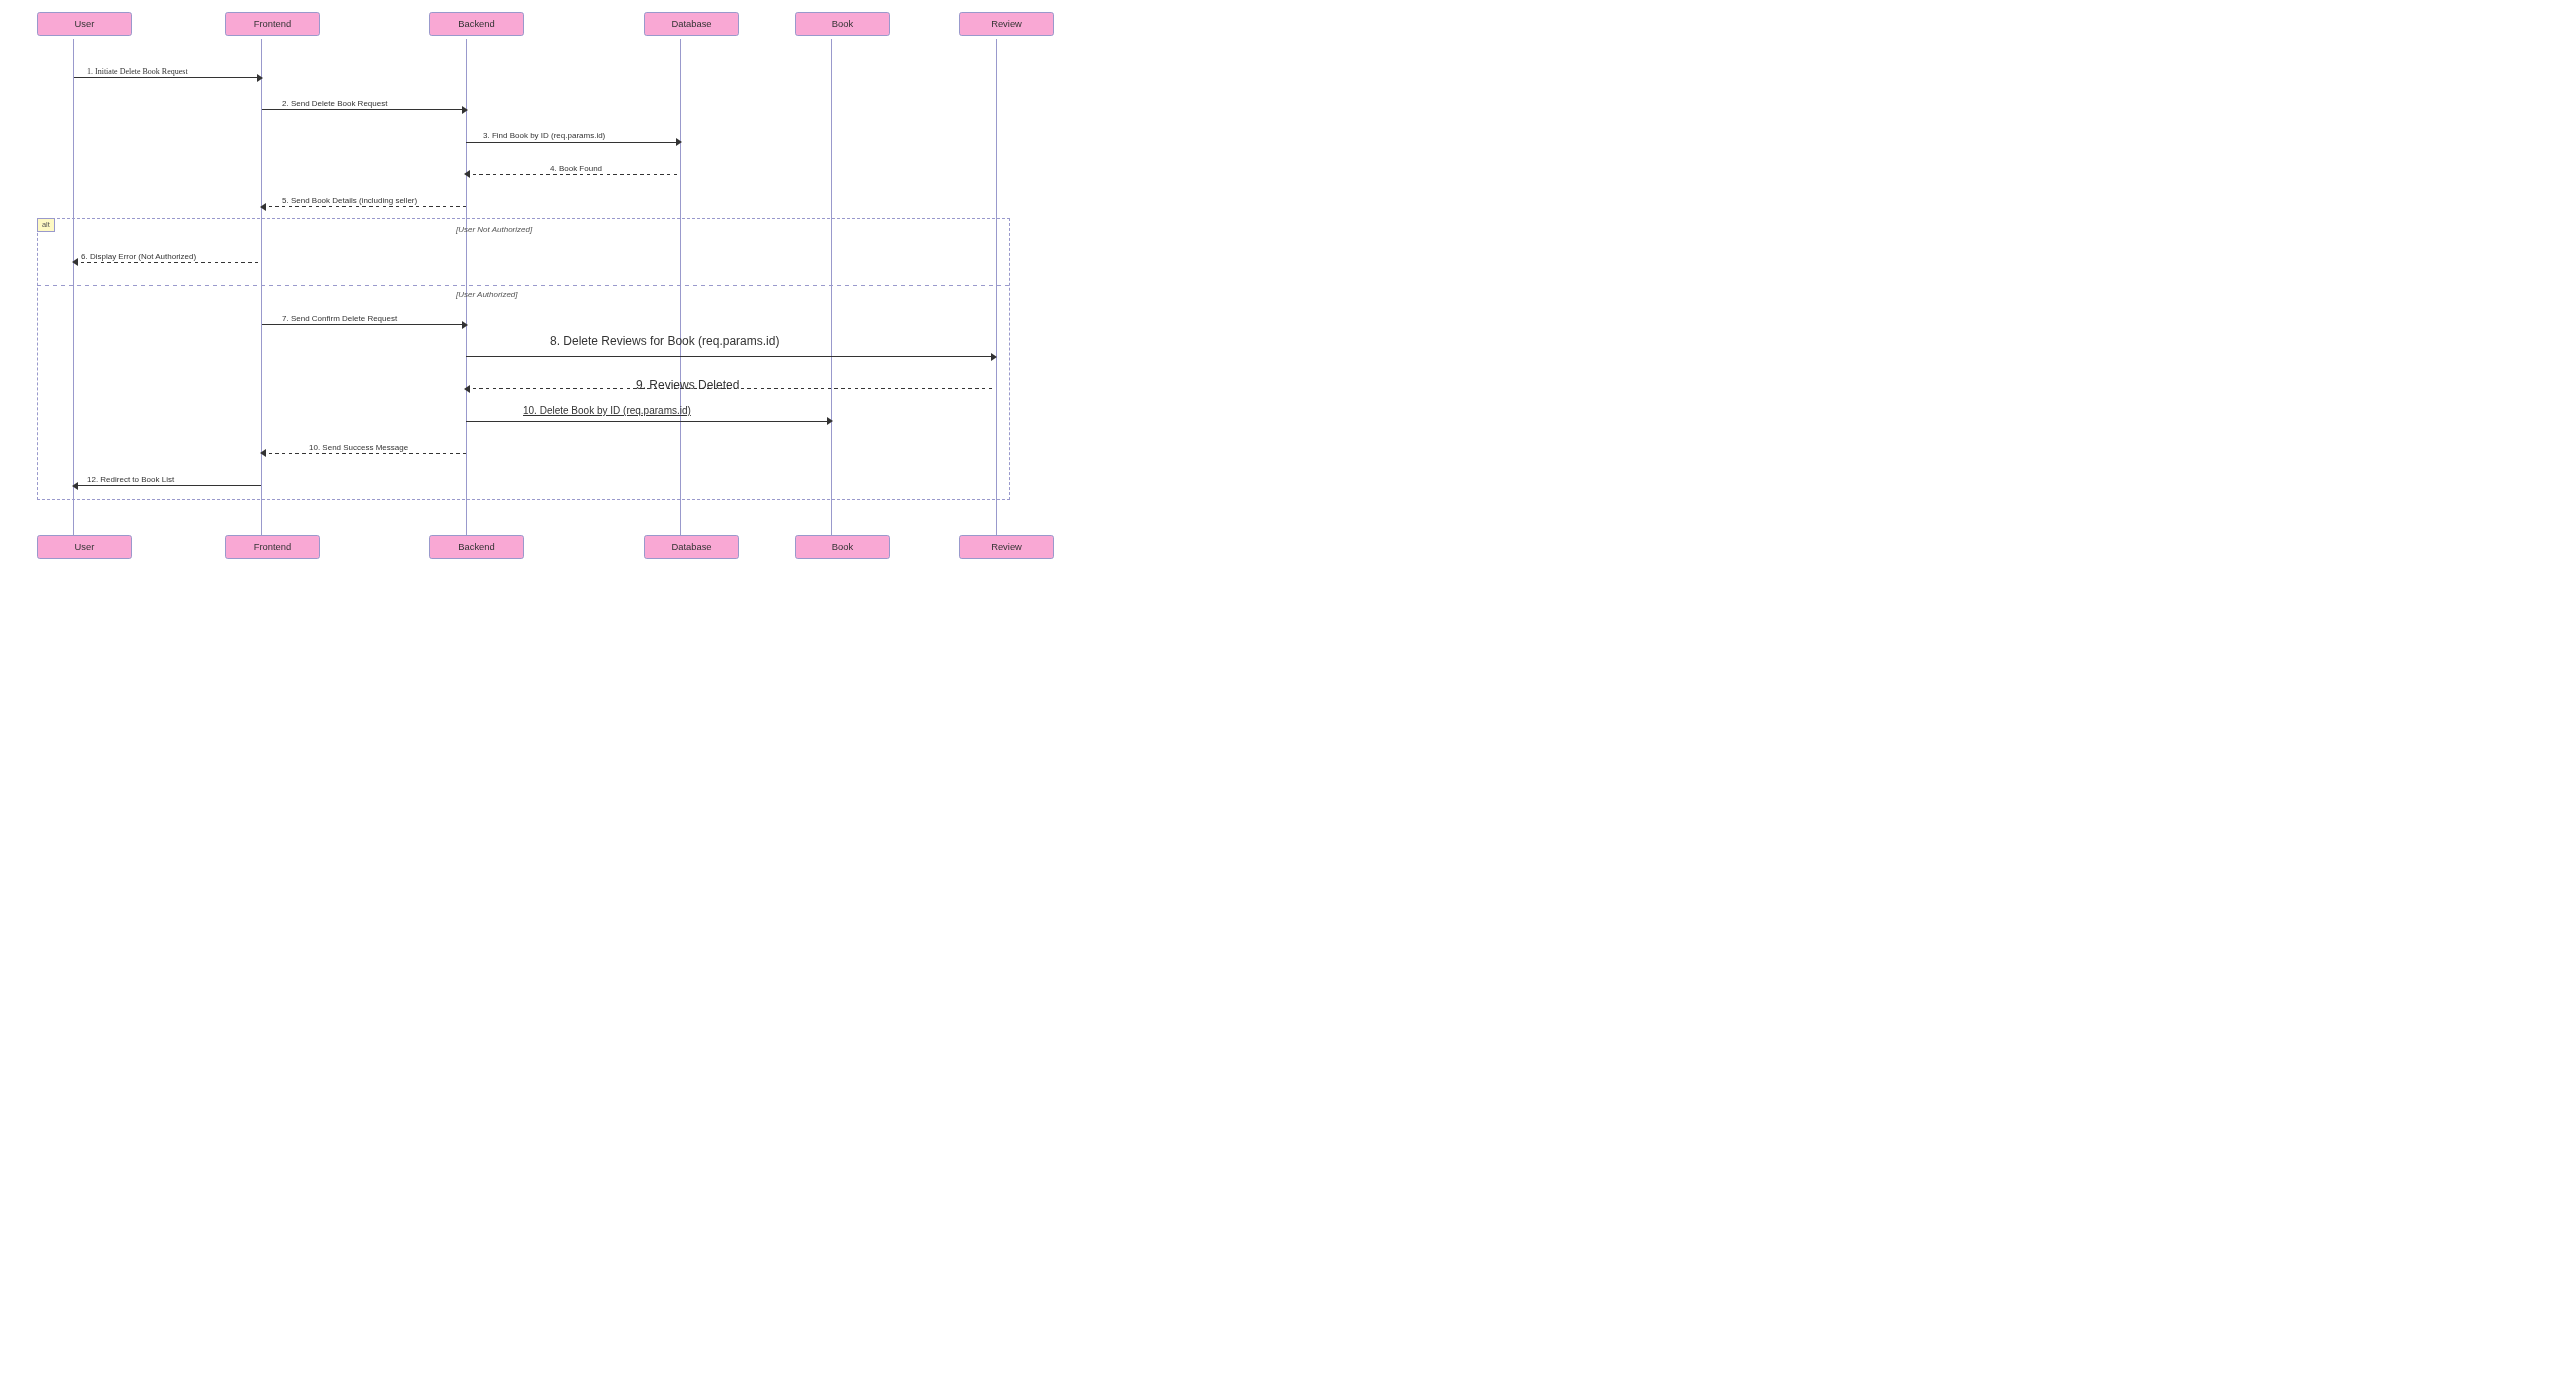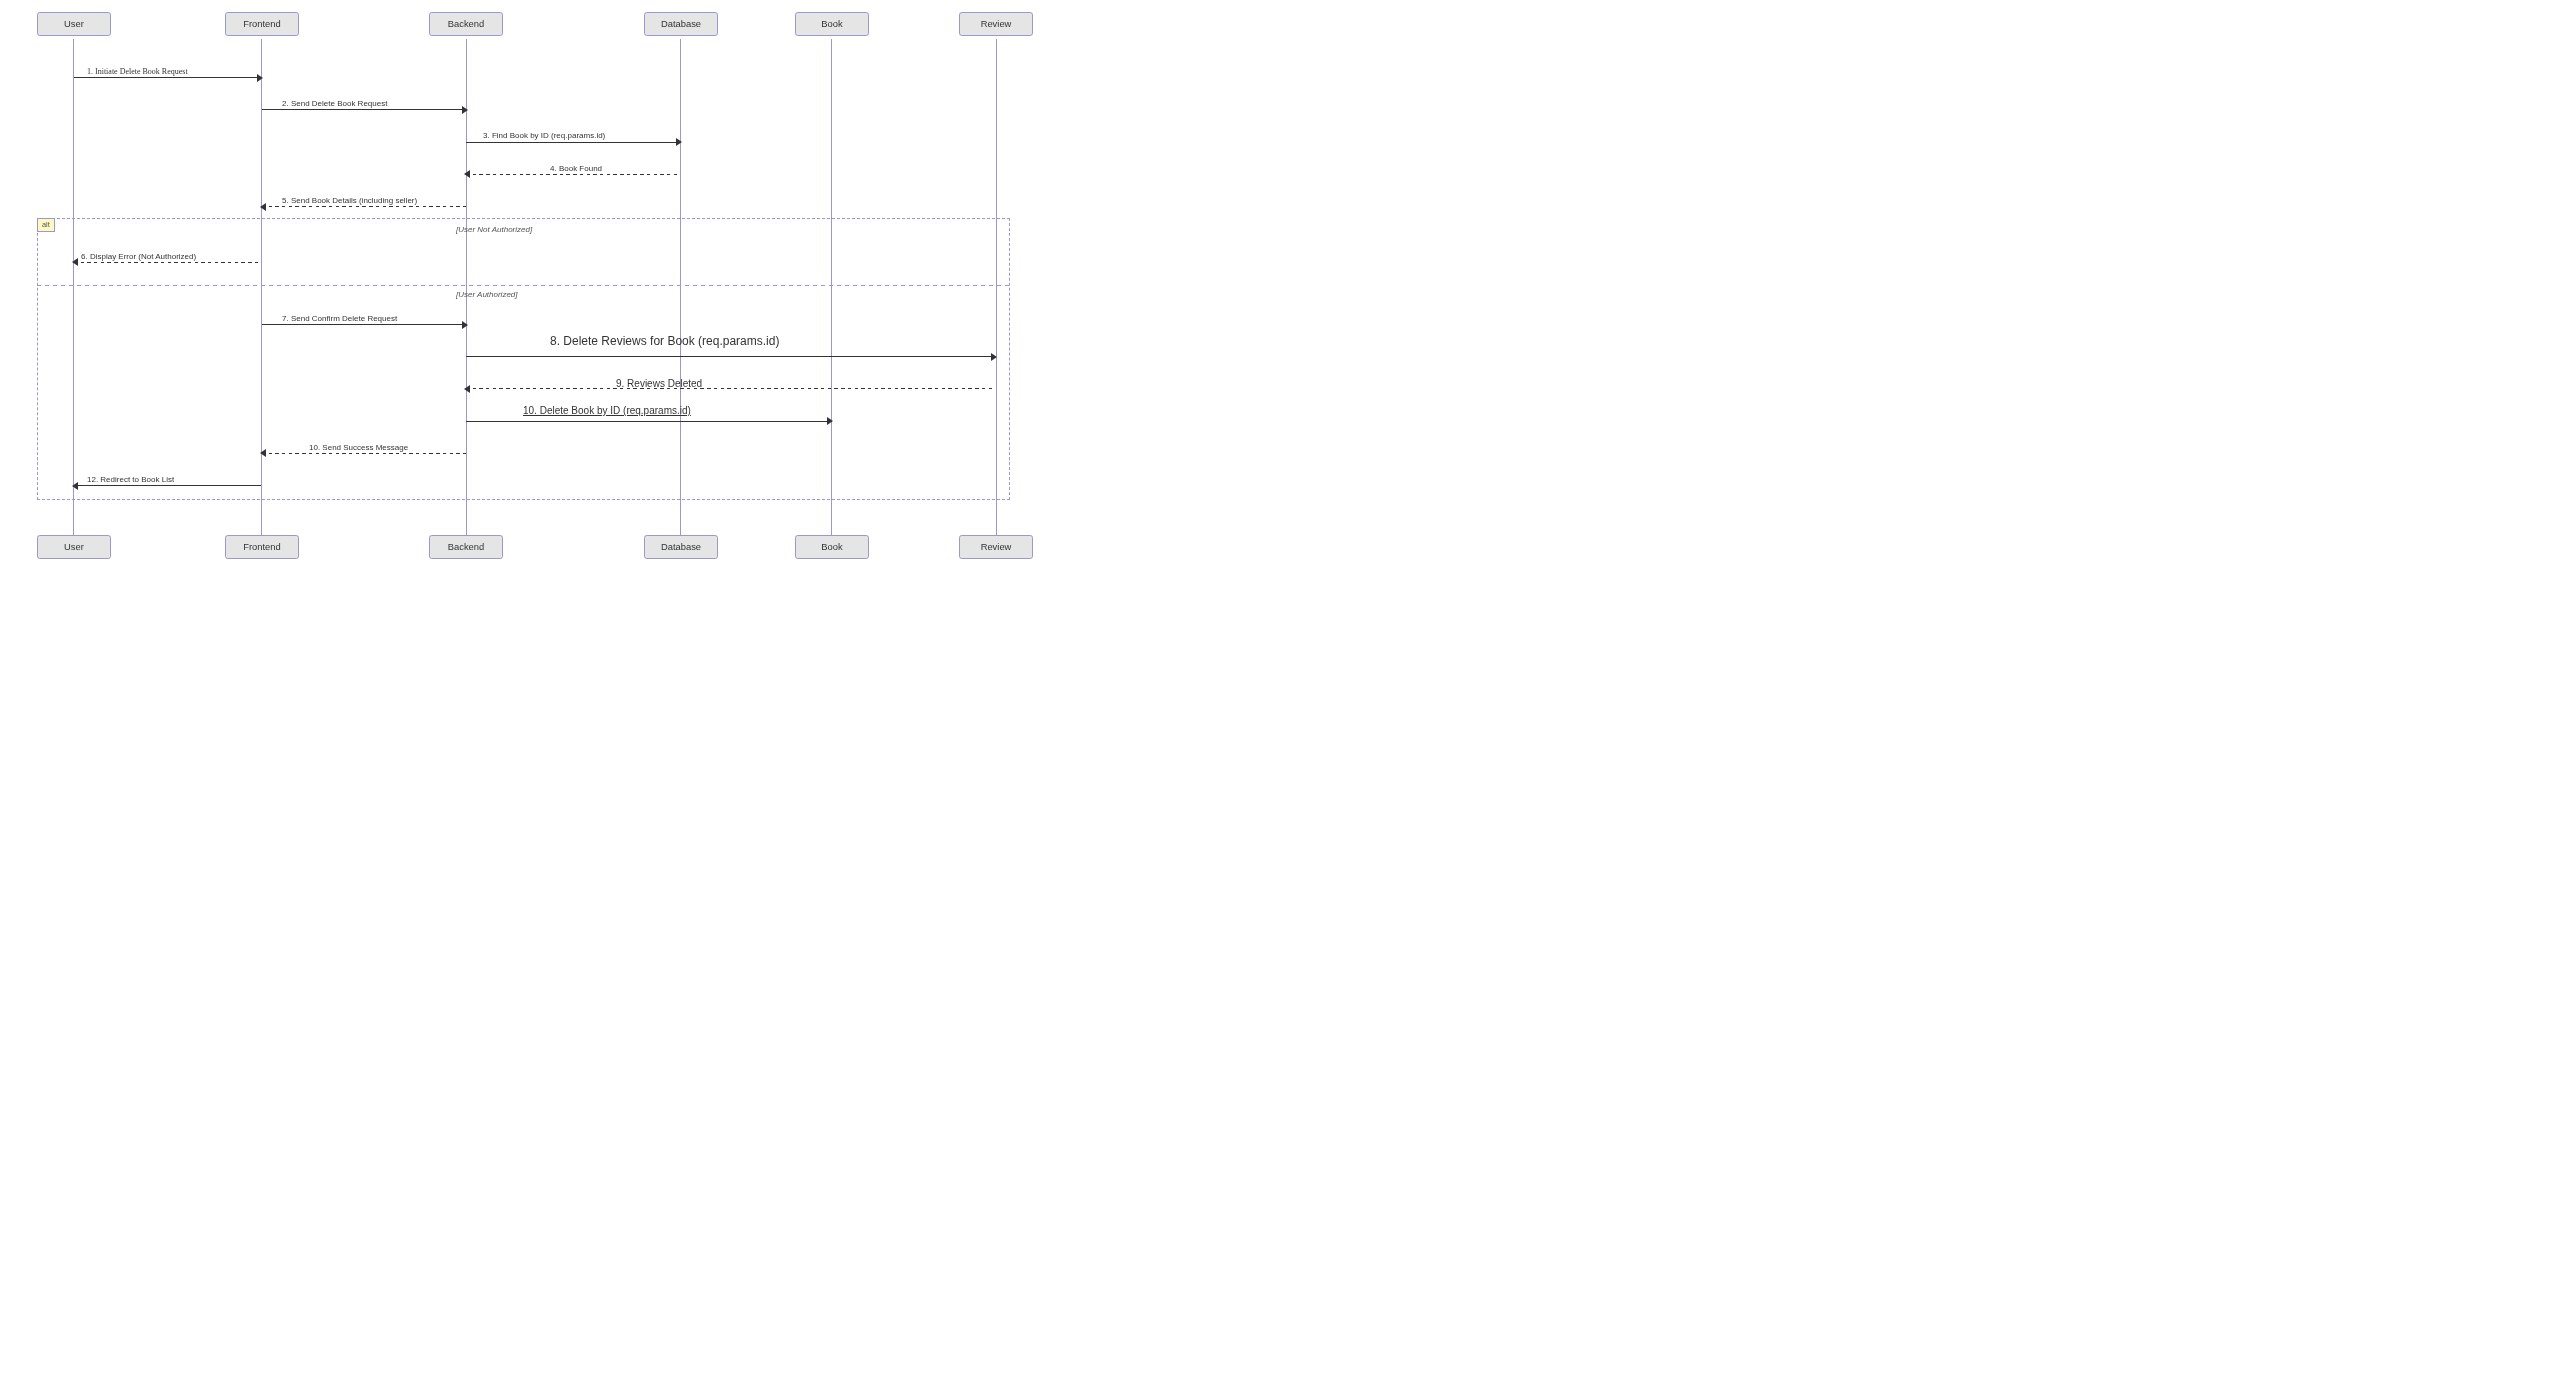--- a/index.html
+++ b/index.html
@@ -12,29 +12,29 @@
       min-height: 695px;
       overflow: auto;
     }
     .diagram-container {
       position: relative;
       width: 1288px;
       height: 695px;
     }
     .actor-box {
       position: absolute;
-      background: #e5e5e5;
+      background: #f9a8d4;
       border: 0.7px solid #9999cc;
       border-radius: 2.7px;
       text-align: center;
       padding: 5.4px 8px;
       font-size: 9.4px;
       font-weight: 500;
       color: #333;
-      width: 74px;
+      width: 95px;
     }
     .alt-label {
       position: absolute;
       background: #e8e8f5;
       border: 0.7px solid #9999cc;
       font-size: 7.4px;
       padding: 0.7px 3.4px;
       color: #555;
     }
   </style>
@@ -111,21 +111,21 @@
   <div style="position:absolute; left:262px; top:324px; width:204px; height:0.7px; background:#333;"></div>
   <div style="position:absolute; left:462px; top:321px; border-top:4px solid transparent; border-bottom:4px solid transparent; border-left:6px solid #333;"></div>
   <div style="position:absolute; left:282px; top:314px; font-size:8px; color:#333;">7. Send Confirm Delete Request</div>
 
   <div style="position:absolute; left:466px; top:356px; width:529px; height:0.7px; background:#333;"></div>
   <div style="position:absolute; left:991px; top:353px; border-top:4px solid transparent; border-bottom:4px solid transparent; border-left:6px solid #333;"></div>
   <div style="position:absolute; left:550px; top:334px; font-size:12px; color:#333;">8. Delete Reviews for Book (req.params.id)</div>
 
   <div style="position:absolute; left:466px; top:388px; width:529px; height:0.7px; background: repeating-linear-gradient(to right, #333 0, #333 3.4px, transparent 3.4px, transparent 6.7px);"></div>
   <div style="position:absolute; left:464px; top:385px; border-top:4px solid transparent; border-bottom:4px solid transparent; border-right:6px solid #333;"></div>
-  <div style="position:absolute; left:616px; top:378px; font-size:10px; color:#333;">9. Reviews Deleted</div>
+  <div style="position:absolute; left:636px; top:378px; font-size:12px; color:#333;">9. Reviews Deleted</div>
 
   <div style="position:absolute; left:466px; top:421px; width:365px; height:0.7px; background:#333;"></div>
   <div style="position:absolute; left:827px; top:417px; border-top:4px solid transparent; border-bottom:4px solid transparent; border-left:6px solid #333;"></div>
   <div style="position:absolute; left:523px; top:405px; font-size:10px; color:#333;text-decoration:underline;">10. Delete Book by ID (req.params.id)</div>
 
   <div style="position:absolute; left:262px; top:453px; width:204px; height:0.7px; background: repeating-linear-gradient(to right, #333 0, #333 3.4px, transparent 3.4px, transparent 6.7px);"></div>
   <div style="position:absolute; left:260px; top:449px; border-top:4px solid transparent; border-bottom:4px solid transparent; border-right:6px solid #333;"></div>
   <div style="position:absolute; left:309px; top:443px; font-size:8px; color:#333;">10. Send Success Message</div>
 
   <div style="position:absolute; left:74px; top:485px; width:187px; height:0.7px; background:#333;"></div>

